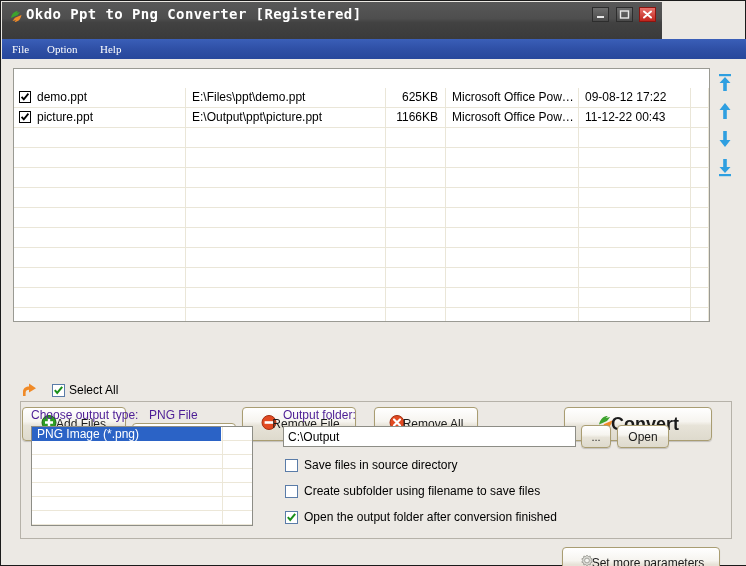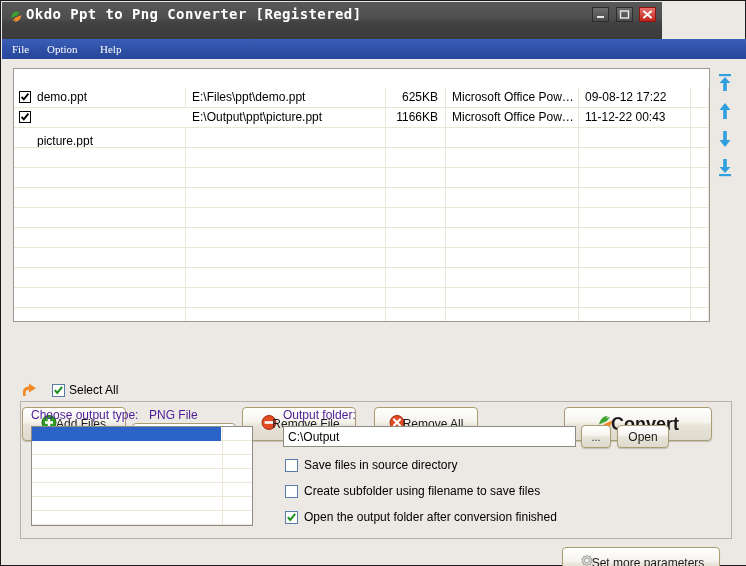--- a/index.html
+++ b/index.html
@@ -249,21 +249,21 @@
             <span class="lcell " style="left: 432px; width: 133px;">Microsoft Office PowerP...</span>
             <span class="lcell " style="left: 565px; width: 112px;">09-08-12 17:22</span>
             <span class="lcell " style="left: 677px; width: 18px;"></span>
             <span class="rowchk">
               <svg width="10" height="10" viewBox="0 0 10 10">
                 <path d="M1.6 4.8 L3.8 7.4 L8.4 1.6" stroke="#000" stroke-width="1.8" fill="none"></path>
               </svg>
             </span>
           </div>
           <div class="lrow">
-            <span class="lcell name" style="left: 0px; width: 172px; margin-top: 24px;">picture.ppt</span>
+            <span class="lcell name" style="left: 0px; width: 172px;">picture.ppt</span>
             <span class="lcell " style="left: 172px; width: 200px;">E:\Output\ppt\picture.ppt</span>
             <span class="lcell r" style="left: 372px; width: 60px;">1166KB</span>
             <span class="lcell " style="left: 432px; width: 133px;">Microsoft Office PowerP...</span>
             <span class="lcell " style="left: 565px; width: 112px;">11-12-22 00:43</span>
             <span class="lcell " style="left: 677px; width: 18px;"></span>
             <span class="rowchk">
               <svg width="10" height="10" viewBox="0 0 10 10">
                 <path d="M1.6 4.8 L3.8 7.4 L8.4 1.6" stroke="#000" stroke-width="1.8" fill="none"></path>
               </svg>
             </span>
@@ -440,21 +440,21 @@
 
     <div class="group">
       <span class="glabel" style="left:10px;top:6px">Choose output type:</span>
       <span class="glabel" style="left:128px;top:6px">PNG File</span>
 
       <div class="typelist">
         <div class="tl-col"></div>
         <div id="type-rows">
             <div class="tl-row">
               <span class="tl-sel-inner"></span>
-              <span class="tl-txt" style="color: rgb(255, 255, 255); margin-top: 24px;">PNG Image (*.png)</span>
+              <span class="tl-txt" style="color: rgb(255, 255, 255);">PNG Image (*.png)</span>
             </div>
             <div class="tl-row"></div>
             <div class="tl-row"></div>
             <div class="tl-row"></div>
             <div class="tl-row"></div>
             <div class="tl-row"></div>
             <div class="tl-row"></div>
           </div>
       </div>
 

